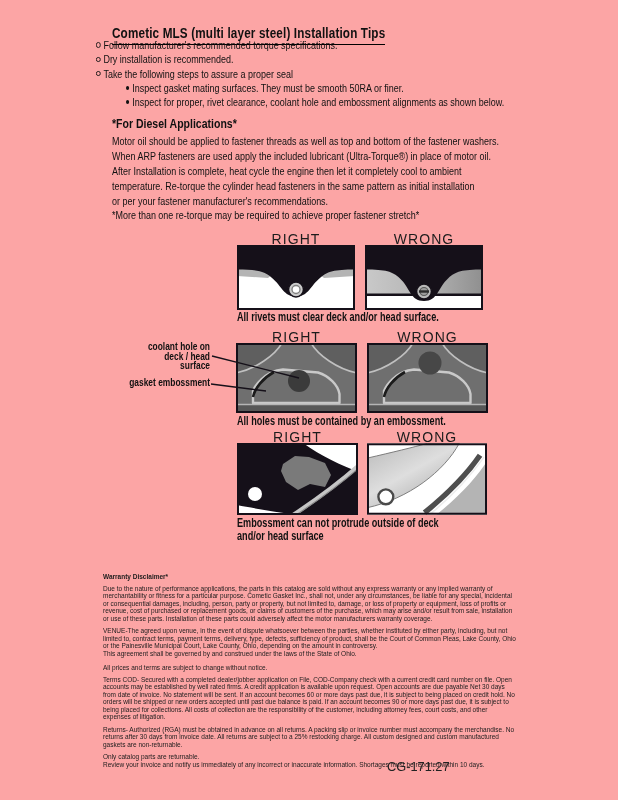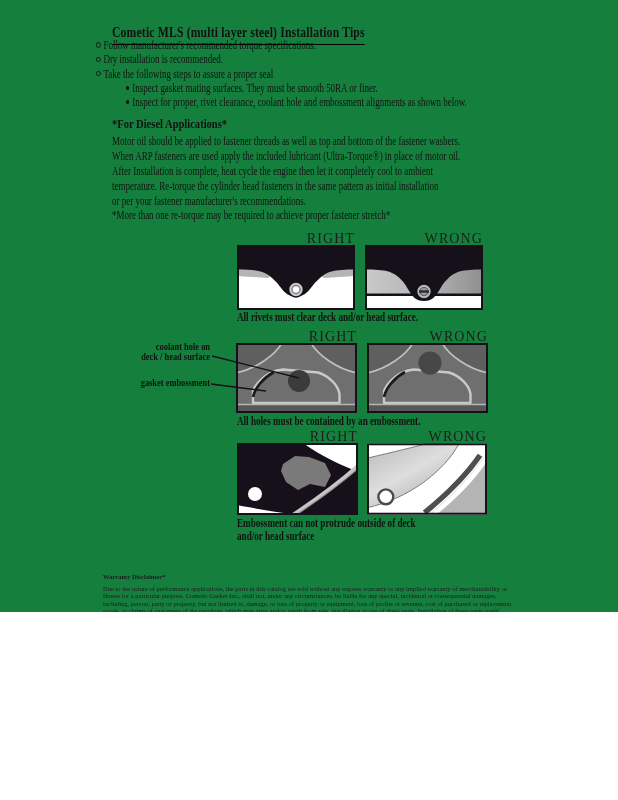--- a/index.html
+++ b/index.html
@@ -1,18 +1,18 @@
 <!DOCTYPE html>
 <html><head>
 <meta charset="utf-8">
 <style>
   html,body { margin:0; padding:0; background:#ffffff; }
   .page {
-    position:relative; width:618px; height:612px; background:#15803d;
-    font-family:Liberation Serif, serif; color:#111111; overflow:hidden;
+    position:relative; width:618px; height:800px; background:#fca5a5;
+    font-family:Liberation Sans, sans-serif; color:#111111; overflow:hidden;
   }
   .cond { transform:scaleX(0.78); transform-origin:0 0; white-space:nowrap; }
 
   .title {
     position:absolute; left:112px; top:24px;
     font-size:15px; font-weight:bold; letter-spacing:0.2px;
     border-bottom:1.6px solid #000; padding-bottom:2.5px;
   }
 
   .bullets { position:absolute; left:96px; top:38px; }
@@ -20,21 +20,21 @@
     display:flex; align-items:center; height:14.3px; white-space:nowrap;
     font-size:11.5px; transform:scaleX(0.78); transform-origin:0 50%;
   }
   .b-row.sub { margin-left:30px; }
   .b-circ { width:3.5px; height:3.5px; border:1.1px solid #111; border-radius:50%; margin-right:4px; flex:none; }
   .b-dot  { width:4px; height:4px; background:#111; border-radius:50%; margin-right:4px; flex:none; }
 
   .diesel-h { position:absolute; left:112px; top:116px; font-size:13.5px; font-weight:bold; }
   .para { position:absolute; left:112px; font-size:11.5px; line-height:15.1px; }
 
-  .dlabel { position:absolute; font-size:14px; letter-spacing:1.1px; color:#1c1c1c; text-align:right; }
+  .dlabel { position:absolute; font-size:14px; letter-spacing:1.1px; color:#1c1c1c; text-align:center; }
   .caption { position:absolute; left:237px; font-weight:bold; font-size:12px; line-height:13px;
              transform:scaleX(0.76); transform-origin:0 0; white-space:nowrap; }
 
   .ptr-label { position:absolute; font-weight:bold; font-size:10.5px; line-height:9.6px;
                text-align:right; transform:scaleX(0.8); transform-origin:100% 0; }
 
   .diag { position:absolute; }
 
   .legal { position:absolute; left:103px; top:573px; width:414px;
            font-size:6.5px; line-height:7.45px; color:#1c1c1c; }

